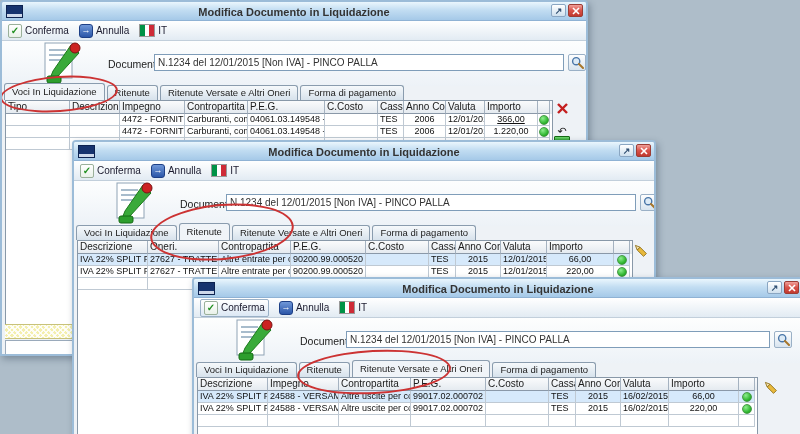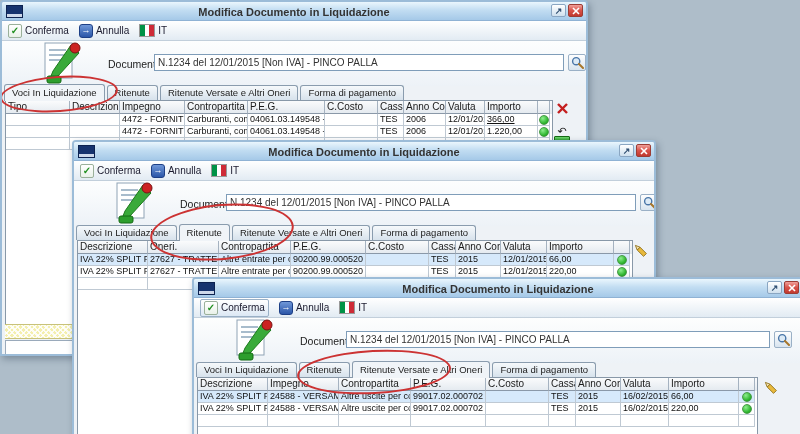--- a/index.html
+++ b/index.html
@@ -27,34 +27,34 @@
             border-radius:3px;color:#fff;font-size:9px;line-height:11px;text-align:center;font-weight:bold}
   .flag{width:14px;height:11px;border:1px solid #999;
         background:linear-gradient(90deg,#009246 0 33%,#ffffff 33% 66%,#ce2b37 66%)}
   .docpanel{position:relative;height:45px;background:linear-gradient(#fdfefe,#edf2f7)}
   .docicon{position:absolute;left:36px;top:0}
   .doclabel{position:absolute;left:106px;top:17px;font-size:10.5px;color:#222}
   .docfield{position:absolute;top:13px;height:17px;border:1px solid #7f9db9;font-size:10px;color:#333;
             padding:0 3px;background:#fff;box-sizing:border-box;font-family:"Liberation Sans",sans-serif}
   .lookup{position:absolute;top:13px;width:18px;height:17px;border:1px solid #9ab0c6;box-sizing:border-box;
           background:linear-gradient(#fefefe,#d8e4ef);border-radius:2px;display:flex;align-items:center;justify-content:center}
-  .tabstrip{position:absolute;left:2px;top:82px;display:flex;align-items:center;height:16px;z-index:1}
+  .tabstrip{position:absolute;left:2px;top:82px;display:flex;align-items:flex-end;height:16px;z-index:1}
   .tab{height:14px;line-height:14px;padding:0 7px;font-size:9.5px;color:#222;
        background:linear-gradient(#f6f9fb,#d7e2ec);border:1px solid #8a9cae;border-bottom:none;
        border-radius:3px 3px 0 0;margin-right:2px;white-space:nowrap}
   .tab.active{background:#f0f4f8;height:16px;line-height:16px;position:relative;z-index:2}
   .tablewrap{position:absolute;left:3px;top:98px;background:#fff;border:1px solid #8898a8;overflow:hidden}
   .trow{display:flex}
   .trow.thead{background:linear-gradient(#fafbfc,#e3e9ef)}
   .tcell{box-sizing:border-box;border-right:1px solid #bfc9d3;border-bottom:1px solid #bfc9d3;
          font-size:9px;color:#111;height:12px;line-height:11px;padding:0 2px;white-space:nowrap;
          overflow:hidden;flex:none}
   .trow.thead .tcell{height:13px;line-height:12px;text-align:left;font-size:10px;
          border-right:1px solid #a5b2c0;border-bottom:1px solid #8a98a8;color:#1a1a1a}
-  .tcell.r{text-align:left}
+  .tcell.r{text-align:center}
   .trow.sel .tcell{background:#d6e9fb}
   .tcell.dotcol{text-align:center;padding:0}
   .dot{display:inline-block;width:8px;height:8px;border-radius:50%;margin-top:1px;
        background:radial-gradient(circle at 35% 30%,#8dee8d,#2eb52e 65%,#1d8a1d);border:1px solid #4a9a4a}
   .sideicons{position:absolute;display:flex;flex-direction:column;gap:8px;align-items:center}
   .undoicon .u-arr{display:block;font-size:11px;color:#222;line-height:9px;text-align:center}
   .undoicon .u-bar{display:block;width:14px;height:4px;background:linear-gradient(#6fdc6f,#1d8a1d);
        border:1px solid #156a15;border-radius:1px}
   .pencil{position:absolute}
   .ellipse{position:absolute;border:2px solid #cc3333;border-radius:50%;z-index:6;pointer-events:none;background:transparent}

